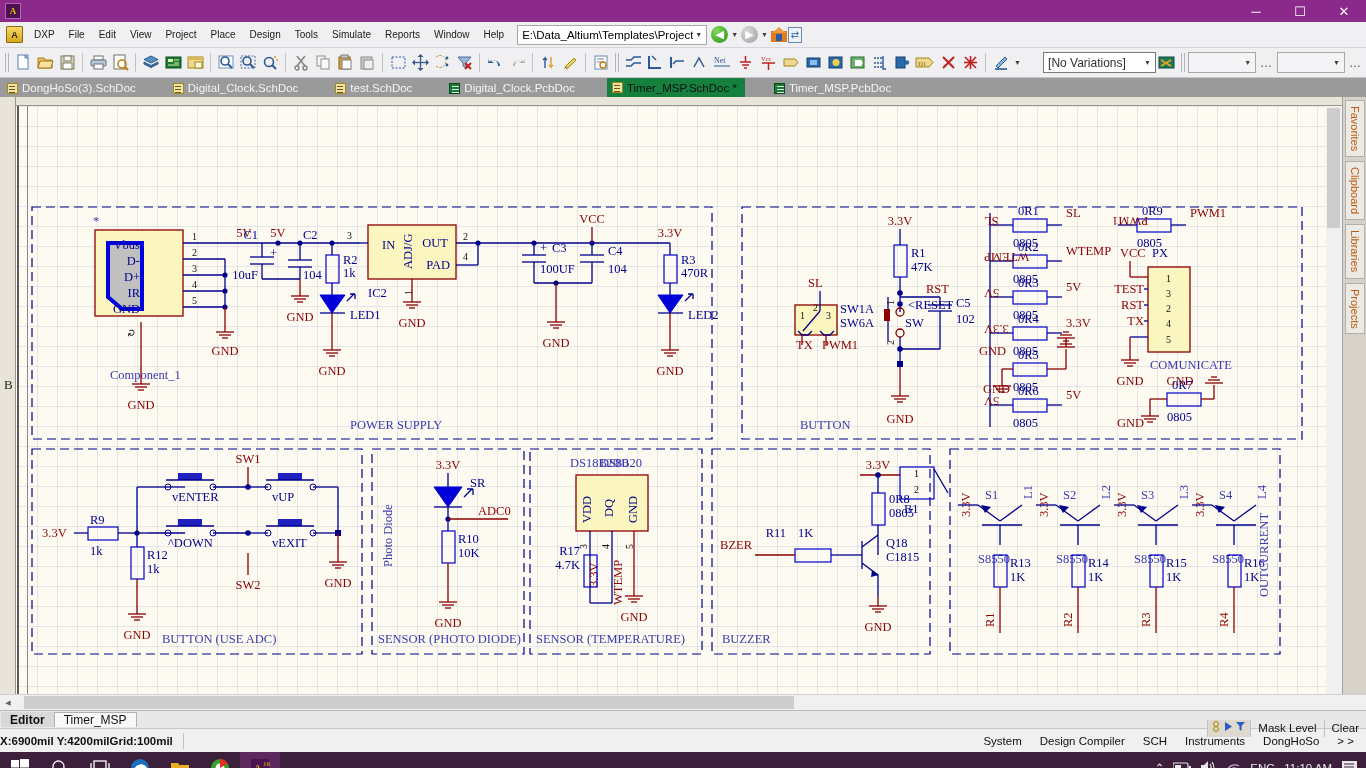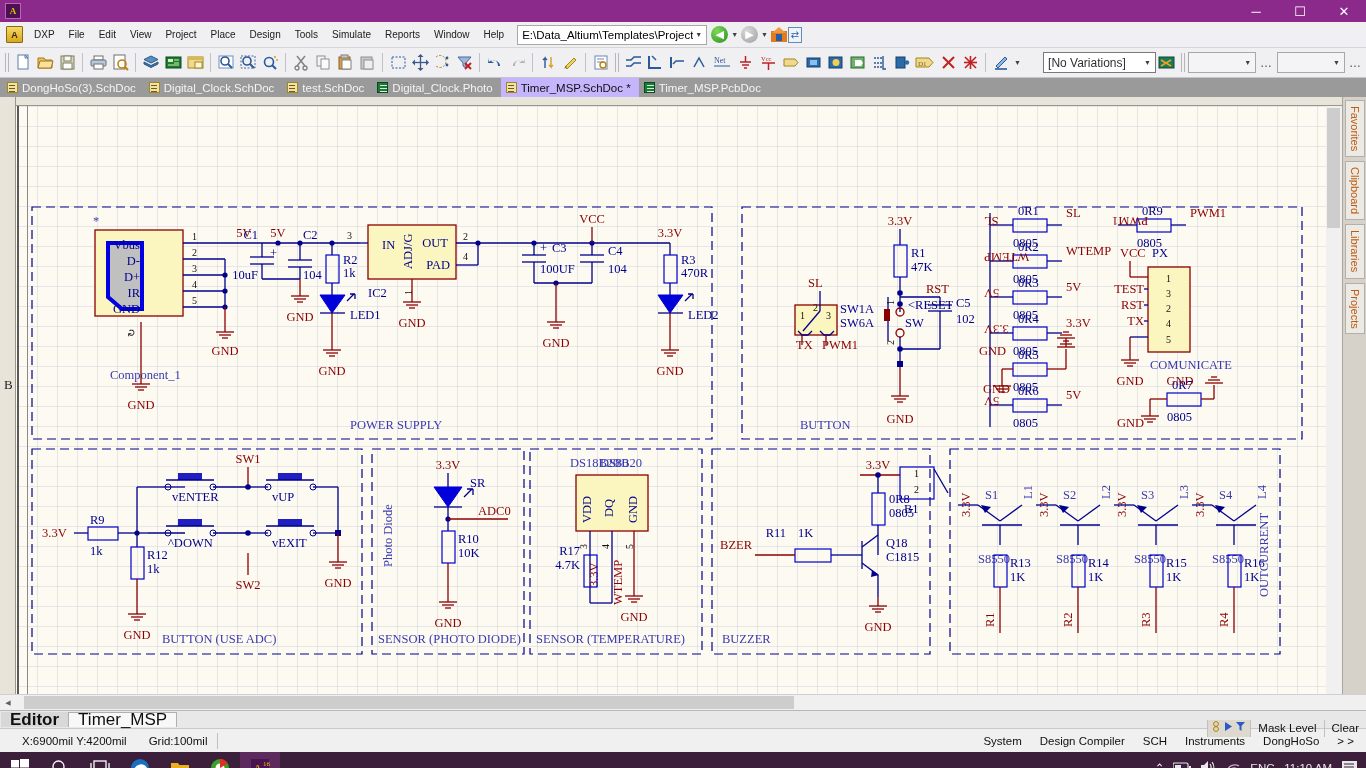--- a/index.html
+++ b/index.html
@@ -91,29 +91,29 @@
   .var-combo .txt{flex:1;white-space:nowrap;overflow:hidden;}
   .small-combo {
     height:21px; width:78px; background:#f4f3f5; border:1px solid #a8a8a8;
     display:flex; align-items:center; padding:0 2px; font-size:11px;
   }
   .small-combo .txt{flex:1;}
   .dots { font-size:12px; color:#505050; padding:0 4px; letter-spacing:1px; }
 
   
   .doctabs {
-    height:19px; background:#9a9a9a; display:flex; align-items:center;
-    padding-left:2px; position:relative;
+    height:19px; background:#9a9a9a; display:flex; align-items:flex-end;
+    padding-left:2px; position:relative;gap:24px;
   }
   .dtab {
     height:18px; display:flex; align-items:center; gap:4px;
     padding:0 8px 0 5px; font-size:11.5px; color:#f4f4f4;
     background:transparent; white-space:nowrap;
   }
-  .dtab.active { background:#c4b5fd; color:#101010; height:19px; }
+  .dtab.active { background:#15803d; color:#101010; height:19px; }
   .ic-sch { width:11px;height:11px;background:#f2e2a8;border:1px solid #a08820;position:relative;flex:none; }
   .ic-sch:after{content:"";position:absolute;left:1px;top:2px;width:6px;height:1px;background:#705c10;box-shadow:0 3px 0 #705c10,0 6px 0 #705c10;}
   .ic-pcb { width:11px;height:11px;background:#1a7a3a;border:1px solid #0a4a1a;position:relative;flex:none; }
   .ic-pcb:after{content:"";position:absolute;left:2px;top:2px;width:7px;height:1px;background:#d8f0d8;box-shadow:0 3px 0 #d8f0d8,0 6px 0 #d8f0d8;}
 
   
   .main { display:flex; height:calc(768px - 22px - 26px - 30px - 19px - 24px - 18px - 32px); }
   .canvaswrap { flex:1; position:relative; background:#fdfaf2; overflow:hidden; }
   .canvas {
     position:absolute; inset:0;
@@ -167,38 +167,38 @@
     font-size:11px; color:#c05a10; background:#eceae4;
     border:1px solid #b4b0a8; padding:5px 3px; white-space:nowrap;
   }
 
   
   .paneltabs {
     height:18px; background:#e8e8e8; display:flex; align-items:center;
     border-top:1px solid #b8b8b8; padding-left:1px; position:relative;
   }
   .ptab {
-    height:15px; padding:0 9px; font-size:17px; display:flex; align-items:center;
+    height:15px; padding:0 9px; font-size:12px; display:flex; align-items:center;
     color:#101010;
   }
   .ptab.sel { background:#d8d8d8; font-weight:bold; }
   .ptab.doc { background:#f8f8f8; border:1px solid #b0b0b0; border-bottom:none; }
   .mask-right { margin-left:auto; display:flex; align-items:center; height:17px;margin-top:17px; }
   .maskbtn {
     padding:0 7px; height:17px; display:flex; align-items:center; font-size:11.5px;
     border-left:1px solid #c0c0c0; color:#101010;
   }
   .maskicons{display:flex;align-items:center;gap:2px;padding:0 4px;background:#ddd9cf;height:17px;border-left:1px solid #c0c0c0;}
 
   
   .statusbar {
     height:24px; background:#f0f0f0; display:flex; align-items:center;
     border-top:1px solid #c8c8c8; font-size:11.5px; color:#101010;
   }
-  .coords { padding-left:22px; white-space:nowrap; }
+  .coords { padding-left:0; white-space:nowrap;font-weight:bold; }
   .sb-sep { width:1px; height:16px; background:#c0c0c0; margin:0 10px; }
   .sb-right { margin-left:auto; display:flex; align-items:center; padding-right:3px; }
   .sb-btn {
     padding:2px 8px; font-size:11.5px; border:1px solid transparent; color:#101010;
   }
 
   
   .taskbar {
     height:32px; background:#3b1f3b; display:flex; align-items:center;
     position:relative;
@@ -563,21 +563,21 @@
   <div class="dtab">
     <span class="ic-sch"></span>
     <span>Digital_Clock.SchDoc</span>
   </div>
   <div class="dtab">
     <span class="ic-sch"></span>
     <span>test.SchDoc</span>
   </div>
   <div class="dtab">
     <span class="ic-pcb"></span>
-    <span>Digital_Clock.Photo</span>
+    <span>Digital_Clock.PcbDoc</span>
   </div>
   <div class="dtab active">
     <span class="ic-sch"></span>
     <span>Timer_MSP.SchDoc *</span>
   </div>
   <div class="dtab">
     <span class="ic-pcb"></span>
     <span>Timer_MSP.PcbDoc</span>
   </div>
 </div>

